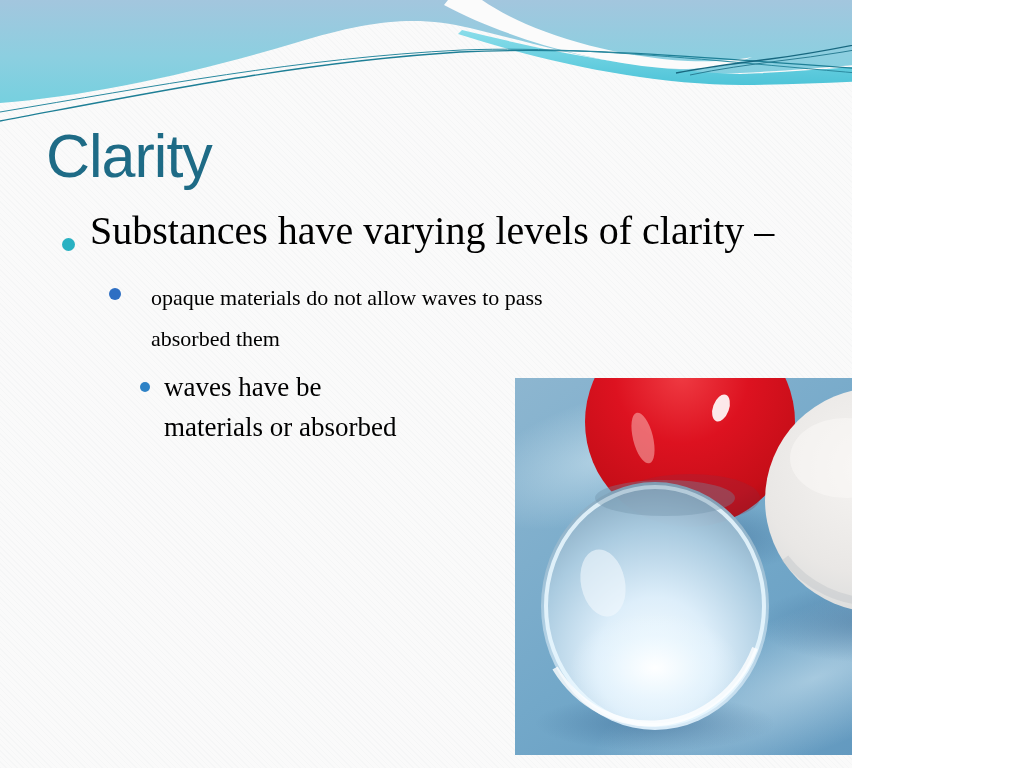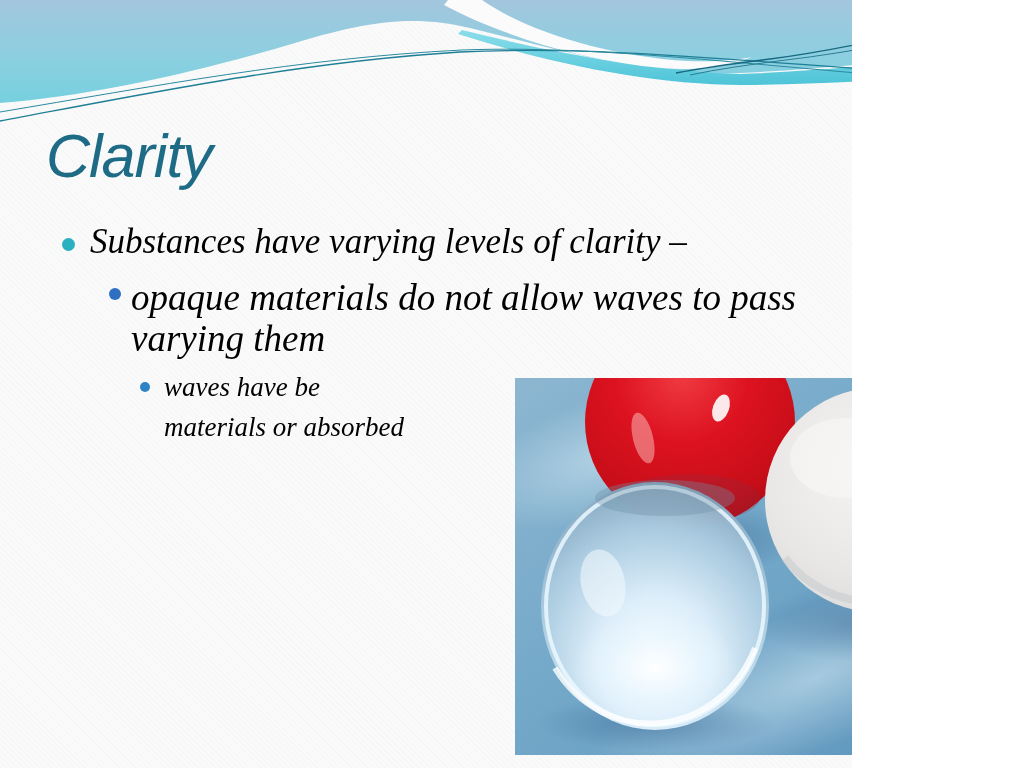--- a/index.html
+++ b/index.html
@@ -3,37 +3,36 @@
 <meta charset="utf-8">
 <style>
   html,body{margin:0;padding:0;}
   .slide{
     position:relative;
     width:852px;height:768px;
     background:#fafafa;
     background-image:repeating-linear-gradient(45deg, rgba(120,140,150,0.035) 0 1px, transparent 1px 4px);
     overflow:hidden;
     font-family:"Liberation Serif", serif;
-    font-style:italic;
   }
   .header-wave{position:absolute;top:0;left:0;width:1024px;height:200px;}
   .slide-title{
     position:absolute;left:46px;top:124px;
     font-family:"Liberation Sans", sans-serif;
     font-size:61px;line-height:1.05;font-weight:400;
     letter-spacing:-1px;
     color:#1e6b86;
   }
   .bullet-dot{position:absolute;border-radius:50%;}
   .dot-l1{left:62px;top:238px;width:13px;height:13px;background:#29b1c2;}
   .dot-l2{left:109px;top:288px;width:12px;height:12px;background:#2e6fc3;}
   .dot-l3{left:140px;top:382px;width:10px;height:10px;background:#2e82c6;}
   .bullet-text{position:absolute;}
-  .text-l1{left:90px;top:221px;font-size:35px;line-height:41px;text-align:center;}
-  .text-l2{left:131px;top:277px;font-size:37px;line-height:41px;}
+  .text-l1{left:90px;top:210px;font-size:40px;line-height:41px;text-align:center;}
+  .text-l2{left:151px;top:277px;font-size:22px;line-height:41px;}
   .text-l3{left:164px;top:367px;font-size:27px;line-height:40px;}
   .photo{position:absolute;left:515px;top:378px;width:509px;height:377px;}
 </style>
 </head>
 <body>
 
 <div class="slide">
 
   <svg class="header-wave" viewBox="0 0 1024 200" xmlns="http://www.w3.org/2000/svg" aria-hidden="true">
     <defs>
@@ -77,21 +76,21 @@
   <div class="slide-title">Clarity</div>
 
   <span class="bullet-dot dot-l1"></span>
   <div class="bullet-text text-l1">
     <div>Substances have varying levels of clarity –</div>
   </div>
 
   <span class="bullet-dot dot-l2"></span>
   <div class="bullet-text text-l2">
     <div>opaque materials do not allow waves to pass</div>
-    <div>varying them</div>
+    <div>absorbed them</div>
   </div>
 
   <span class="bullet-dot dot-l3"></span>
   <div class="bullet-text text-l3">
     <div>waves have be</div>
     <div>materials or absorbed</div>
   </div>
 
   <svg class="photo" viewBox="0 0 509 377" xmlns="http://www.w3.org/2000/svg" aria-hidden="true">
     <defs>

